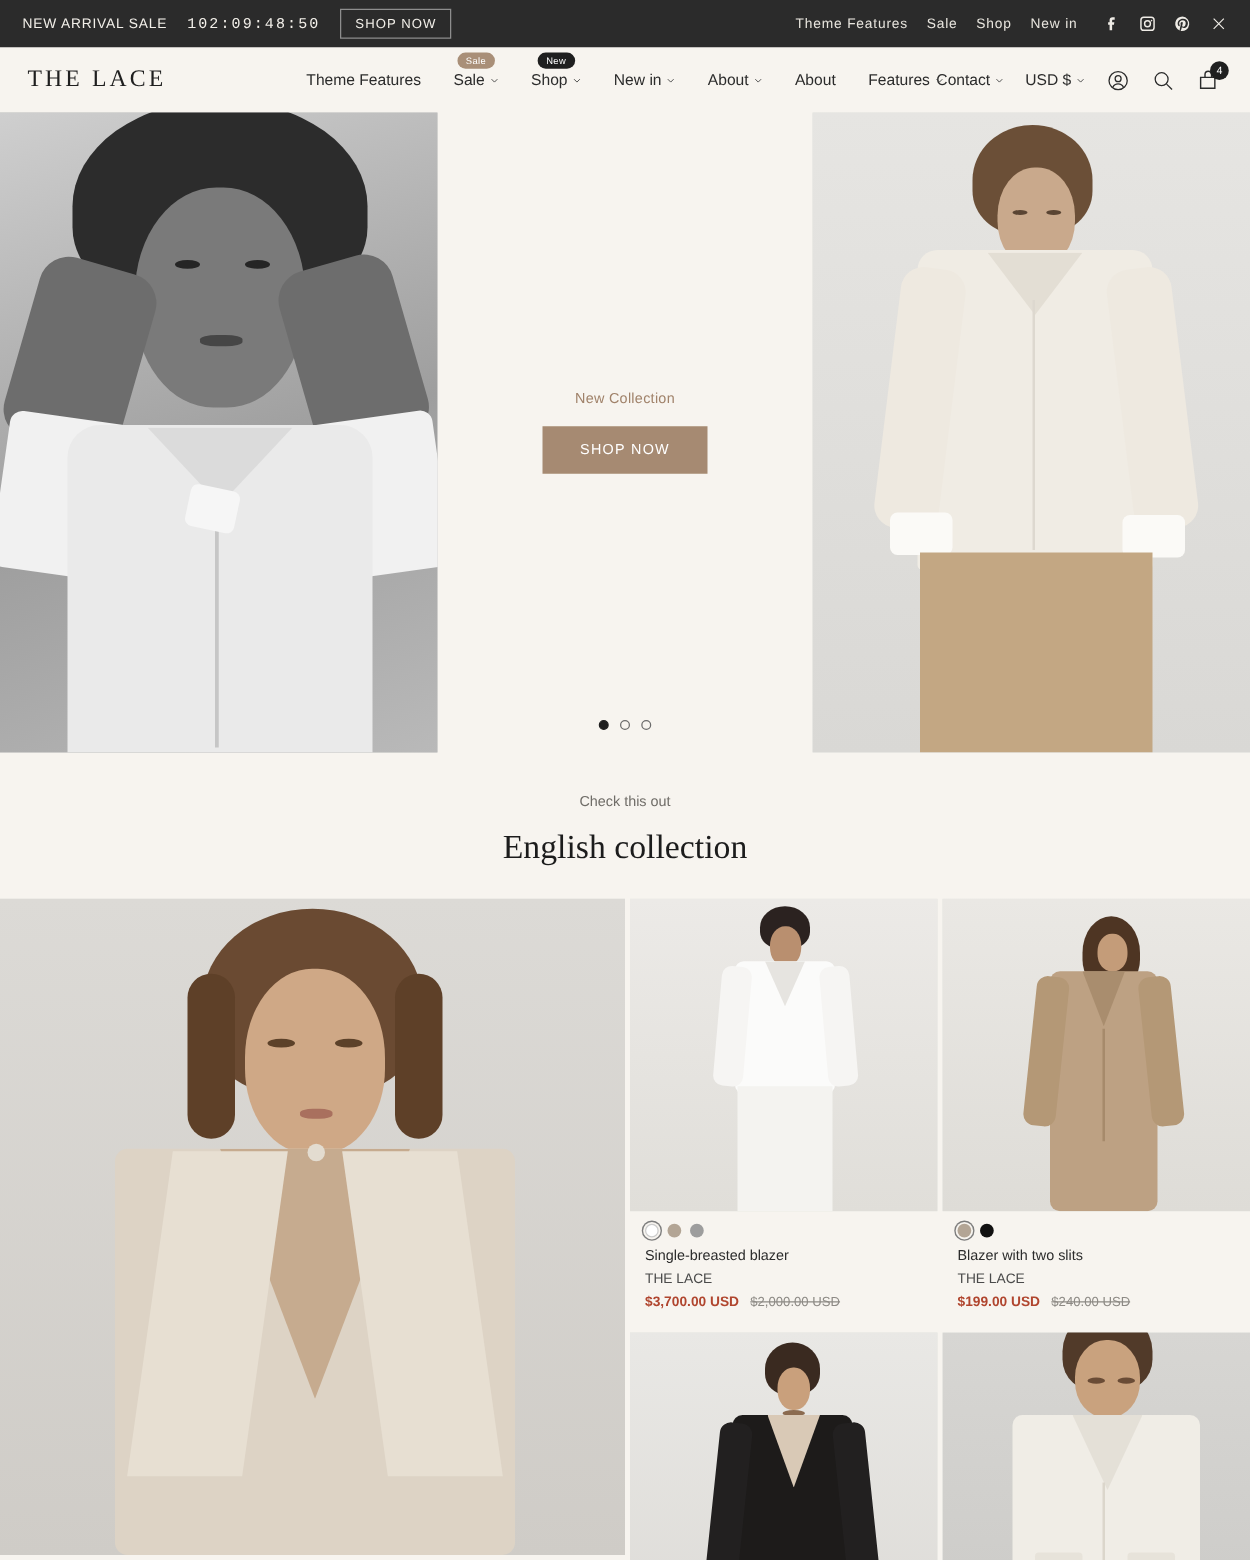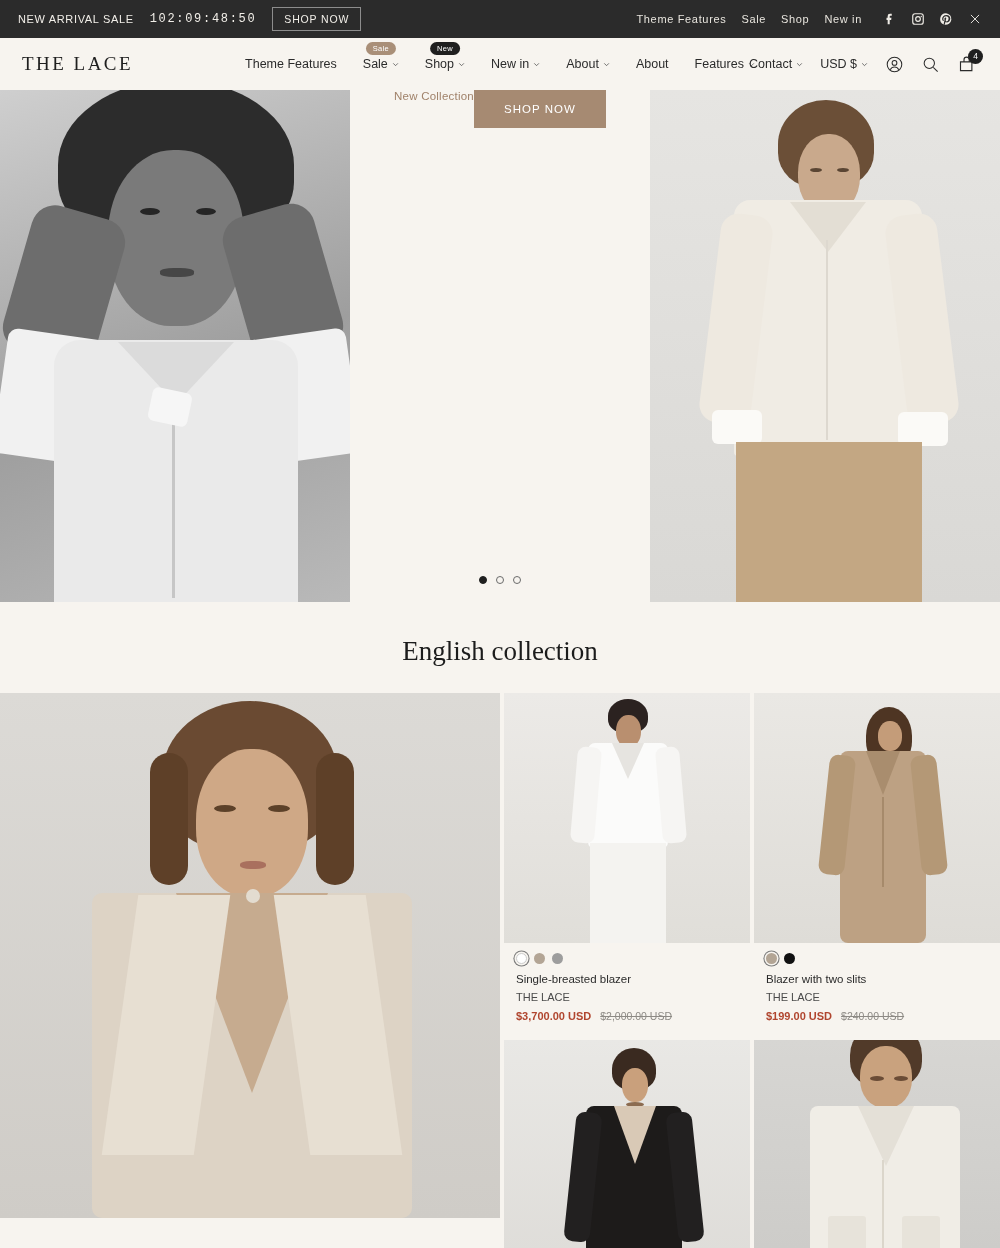--- a/index.html
+++ b/index.html
@@ -75,21 +75,21 @@
     position: absolute; top: -5px; right: -5px; width: 15px; height: 15px;
     background: #1f1f1f; color: #fff; border-radius: 50%;
     font-size: 8.5px; display: flex; align-items: center; justify-content: center;
   }
 
   
   .hero { position: relative; height: 512px; display: flex; }
   .hero-panel { position: relative; overflow: hidden; }
   .hero-left  { width: 350px; background: #bdbdbd; }
   .hero-mid   { width: 300px; background: #f7f4ef; display: flex;
-                flex-direction: row; align-items: flex-start; justify-content: center; }
+                flex-direction: column; align-items: center; justify-content: center; }
   .hero-right { flex: 1; background: #e2e1de; }
   .hero-eyebrow { font-size: 11.5px; color: #a0826a; margin-bottom: 16px; letter-spacing: .02em; }
   .hero-title {
     font-family: "Liberation Serif", serif; font-size: 31px;
     color: #1c1c1c; font-weight: normal; margin-bottom: 30px; white-space: nowrap;
   }
   .hero-cta {
     background: #a68a72; color: #fff; border: none; cursor: pointer;
     font-size: 11.5px; letter-spacing: .09em; padding: 13px 30px;
     font-family: "Liberation Sans", sans-serif;
@@ -291,20 +291,21 @@
   </div>
 
   <div class="dots">
     <span class="dot active"></span>
     <span class="dot"></span>
     <span class="dot"></span>
   </div>
 </section>
 
 <div class="sec-head">
+  <div class="sec-eyebrow">Check this out</div>
   <h2 class="sec-title">English collection</h2>
 </div>
 
 <div class="collection">
 
   <div class="feature-card">
     <div class="ph">
       <div style="position:absolute;inset:0;background:linear-gradient(180deg,#dcdad6,#cfccc7);"></div>
       <div class="hairmass" style="left:162px;top:8px;width:176px;height:150px;background:#6a4a32;"></div>
       <div class="face" style="left:196px;top:56px;width:112px;height:148px;background:#cfa886;"></div>

